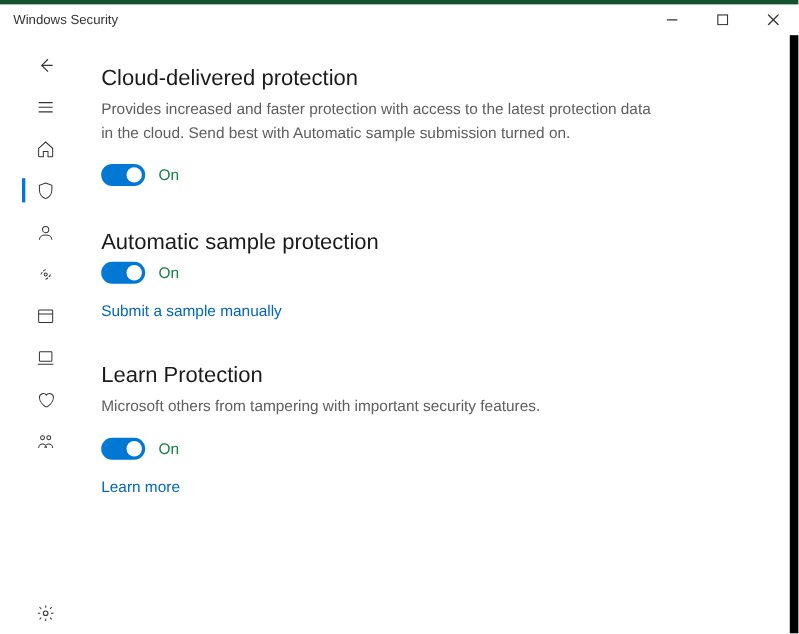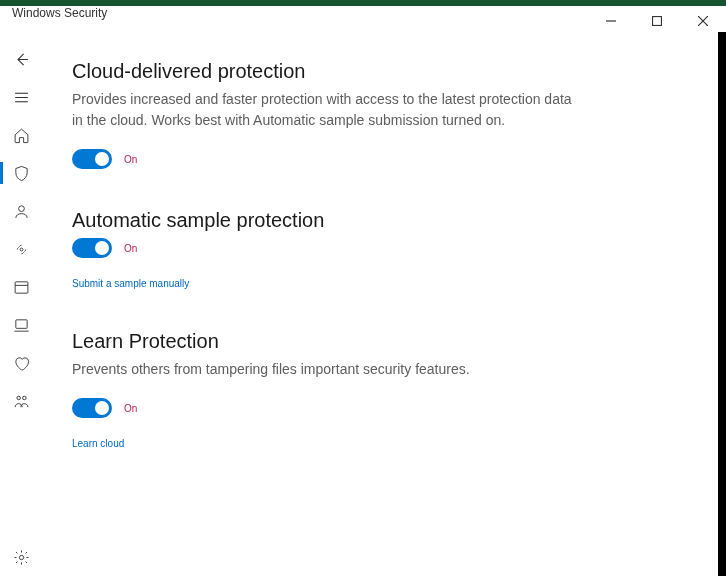--- a/index.html
+++ b/index.html
@@ -9,24 +9,24 @@
       color: #1a1a1a;
       background: #fff;
       width: 726px;
       height: 576px;
       overflow: hidden;
       position: relative;
     }
     .titlebar {
       height: 32px;
       display: flex;
-      align-items: flex-start;
+      align-items: center;
       justify-content: space-between;
       padding-left: 12px;
-      border-top: 6px solid #14532d;
+      border-top: 4px solid #14532d;
     }
     .titlebar-title {
       font-size: 12px;
       color: #333;
     }
     .window-controls {
       display: flex;
       gap: 0;
     }
     .win-ctrl {
@@ -36,20 +36,21 @@
       align-items: center;
       justify-content: center;
       cursor: pointer;
       color: #333;
     }
     .win-ctrl svg { width: 10px; height: 10px; }
     .body-area {
       display: flex;
       height: calc(576px - 32px);
       position: relative;
+      padding-left: 20px;
     }
     .sidebar {
       width: 42px;
       display: flex;
       flex-direction: column;
       align-items: center;
       padding-top: 8px;
       gap: 0;
       position: relative;
     }
@@ -111,26 +112,26 @@
       content: "";
       position: absolute;
       right: 3px;
       top: 3px;
       width: 14px;
       height: 14px;
       background: #fff;
       border-radius: 50%;
     }
     .toggle-label {
-      font-size: 10px;
-      color: #be185d;
+      font-size: 14px;
+      color: #15803d;
     }
     .link {
       color: #0067c0;
-      font-size: 10px;
+      font-size: 14px;
       cursor: pointer;
       display: inline-block;
     }
     .scrollbar {
       position: absolute;
       right: 4px;
       top: 32px;
       bottom: 60px;
       width: 3px;
       background: #555;
@@ -236,43 +237,43 @@
           <circle cx="12" cy="12" r="3" stroke-width="1.3"></circle>
           <path d="M12 2v3M12 19v3M4.2 4.2l2.1 2.1M17.7 17.7l2.1 2.1M2 12h3M19 12h3M4.2 19.8l2.1-2.1M17.7 6.3l2.1-2.1" stroke-width="1.3"></path>
         </svg>
     </div>
   </div>
 
   <div class="content">
 
     <div class="section">
       <h2>Cloud-delivered protection</h2>
-      <p class="desc">Provides increased and faster protection with access to the latest protection data in the cloud. Works best with Automatic sample submission turned on.</p>
+      <p class="desc">Provides increased and faster protection with access to the latest protection data in the cloud. Send best with Automatic sample submission turned on.</p>
       <div class="toggle-row">
         <div class="toggle"></div>
         <span class="toggle-label">On</span>
       </div>
     </div>
 
     <div class="section">
       <h2>Automatic sample protection</h2>
       <div class="toggle-row">
         <div class="toggle"></div>
         <span class="toggle-label">On</span>
       </div>
       <span class="link">Submit a sample manually</span>
     </div>
 
     <div class="section">
       <h2>Learn Protection</h2>
-      <p class="desc">Prevents others from tampering files important security features.</p>
+      <p class="desc">Microsoft others from tampering with important security features.</p>
       <div class="toggle-row">
         <div class="toggle"></div>
         <span class="toggle-label">On</span>
       </div>
-      <span class="link">Learn cloud</span>
+      <span class="link">Learn more</span>
     </div>
 
   </div>
 
   <div class="scrollbar"></div>
   <div class="right-border"></div>
 </div>
 
 </body></html>

